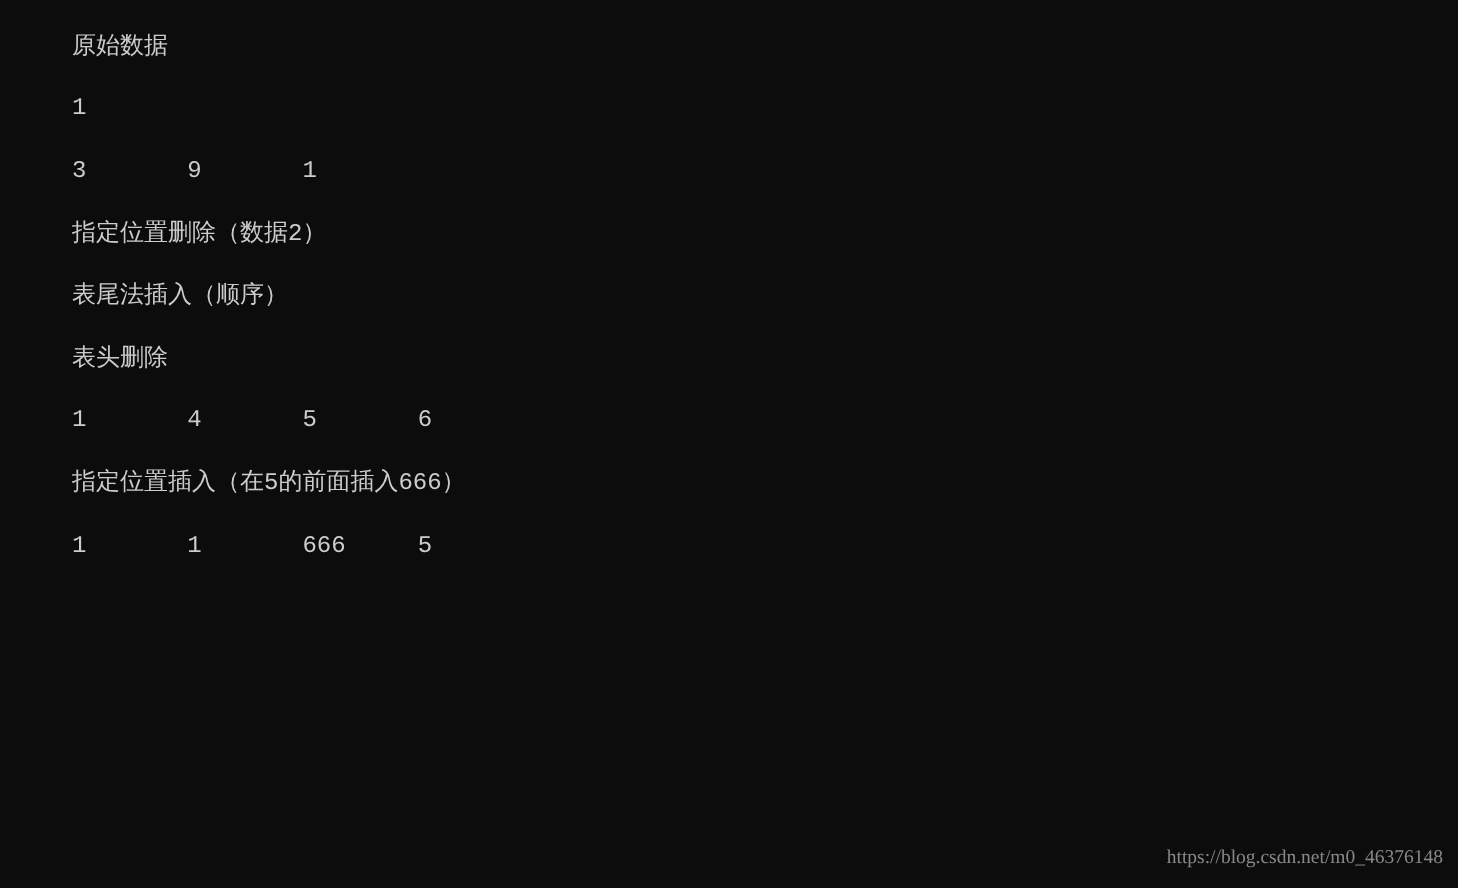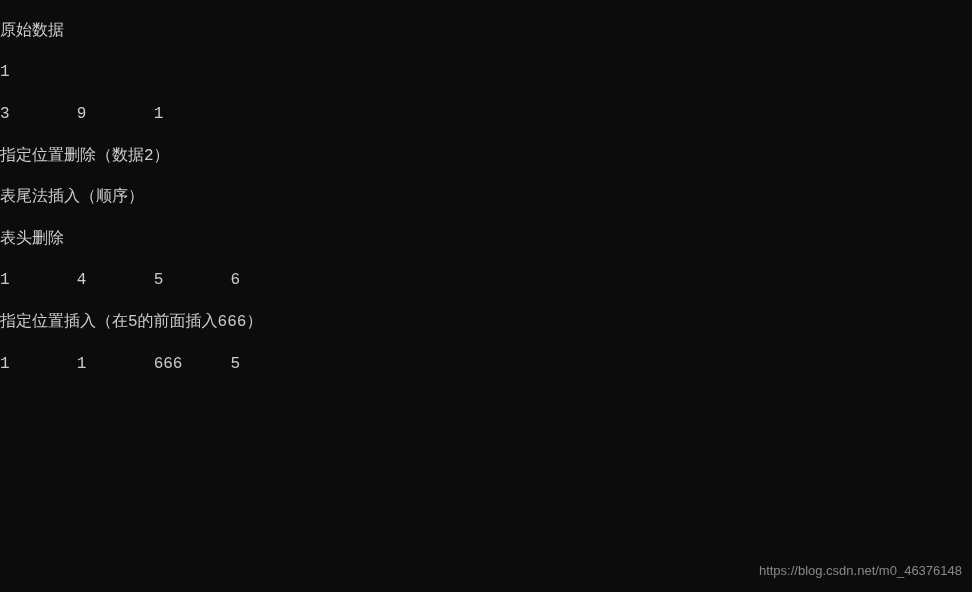--- a/index.html
+++ b/index.html
@@ -18,28 +18,29 @@
       position: relative;
       line-height: 1.3;
     }
     .terminal {
       white-space: pre;
       padding: 0;
     }
     .line {
       display: block;
       min-height: 1.3em;
+      padding-left: 48px;
     }
     .watermark {
       position: absolute;
       bottom: 12px;
       right: 10px;
       color: #888888;
       font-size: 13px;
-      font-family: Liberation Sans, sans-serif;
+      font-family: Liberation Serif, serif;
     }
   </style>
 </head>
 <body>
 
 <div class="terminal">
 <span class="line">原始数据</span>
 <span class="line">1</span>
 <span class="line">3       9       1</span>
 <span class="line">指定位置删除（数据2）</span>

